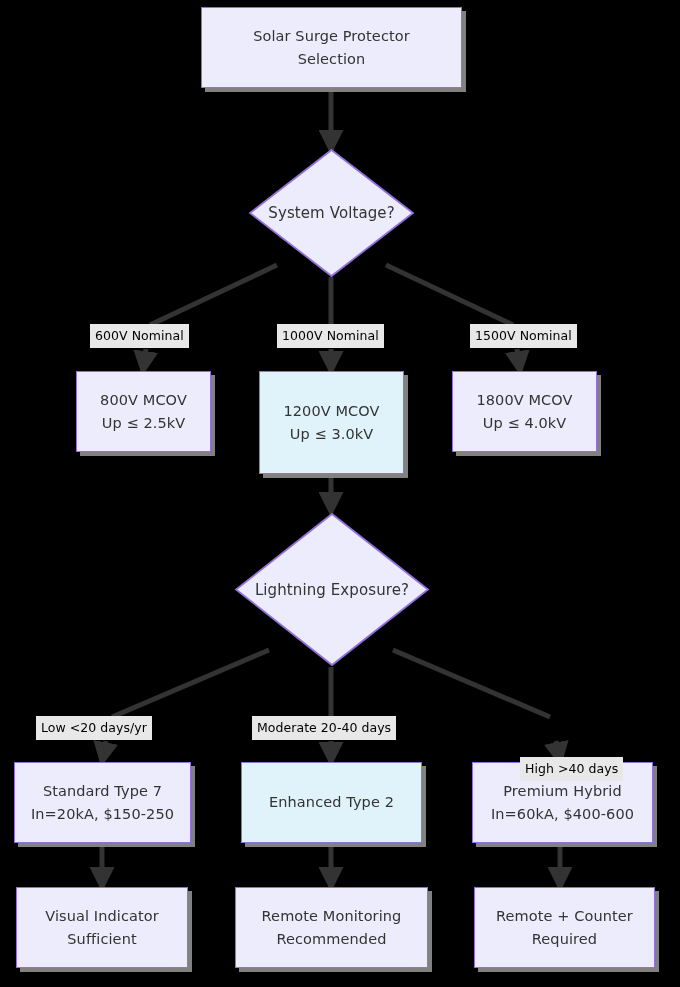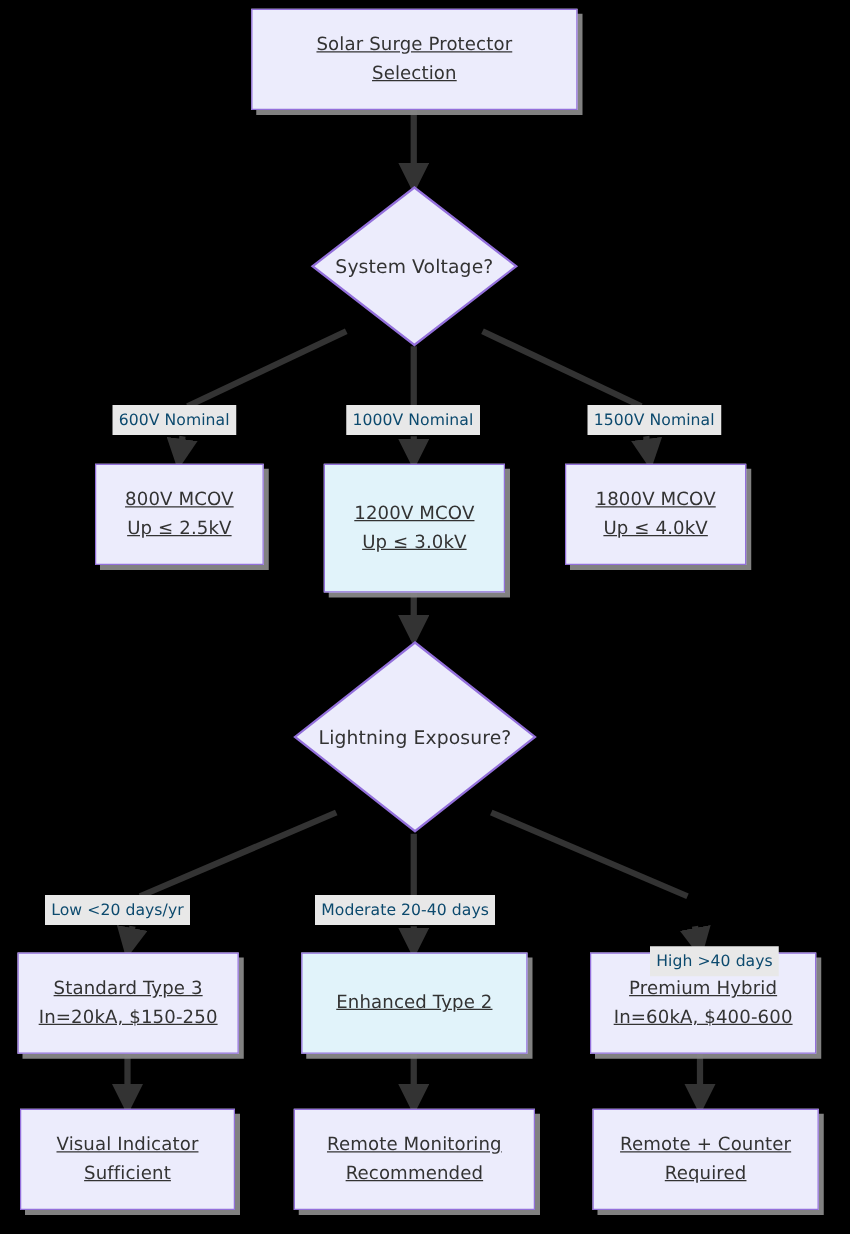--- a/index.html
+++ b/index.html
@@ -39,21 +39,20 @@
     display: flex;
     flex-direction: column;
     align-items: center;
     justify-content: center;
     color: #333333;
     font-size: 14.5px;
     line-height: 1.55;
     text-align: center;
     letter-spacing: 0.1px;
     z-index: 3;
-    text-decoration: underline;
   }
   .node.highlight {
     background: #e1f3fa;
   }
   .node .line2 {
     display: block;
   }
 
   
   .diamond-wrap {
@@ -79,21 +78,21 @@
     color: #333333;
     font-size: 15px;
     text-align: left;
     letter-spacing: 0.1px;
   }
 
   
   .edge-label {
     position: absolute;
     background: #e8e8e8;
-    color: #0c4a6e;
+    color: #000000;
     font-size: 12.5px;
     line-height: 1.2;
     padding: 4px 5px 5px 5px;
     white-space: nowrap;
     z-index: 4;
     letter-spacing: 0.05px;
   }
 </style>
 </head>
 <body>
@@ -172,21 +171,21 @@
       <polygon points="98,2 194,77.5 98,153 2,77.5" fill="#ececfc" stroke="#9370db" stroke-width="1.8"></polygon>
     </svg>
     <div class="diamond-label">Lightning Exposure?</div>
   </div>
 
   <div class="edge-label" style="left:36px; top:716px;">Low &lt;20 days/yr</div>
   <div class="edge-label" style="left:252px; top:716px;">Moderate 20-40 days</div>
   <div class="edge-label" style="left:520px; top:716px;margin-top:41px;">High &gt;40 days</div>
 
   <div class="node" style="left:14px; top:762px; width:177px; height:81px;">
-    <span>Standard Type 3</span>
+    <span>Standard Type 7</span>
     <span class="line2">In=20kA, $150-250</span>
   </div>
 
   <div class="node highlight" style="left:241px; top:762px; width:181px; height:81px;">
     <span>Enhanced Type 2</span>
   </div>
 
   <div class="node" style="left:472px; top:762px; width:181px; height:81px;">
     <span>Premium Hybrid</span>
     <span class="line2">In=60kA, $400-600</span>

